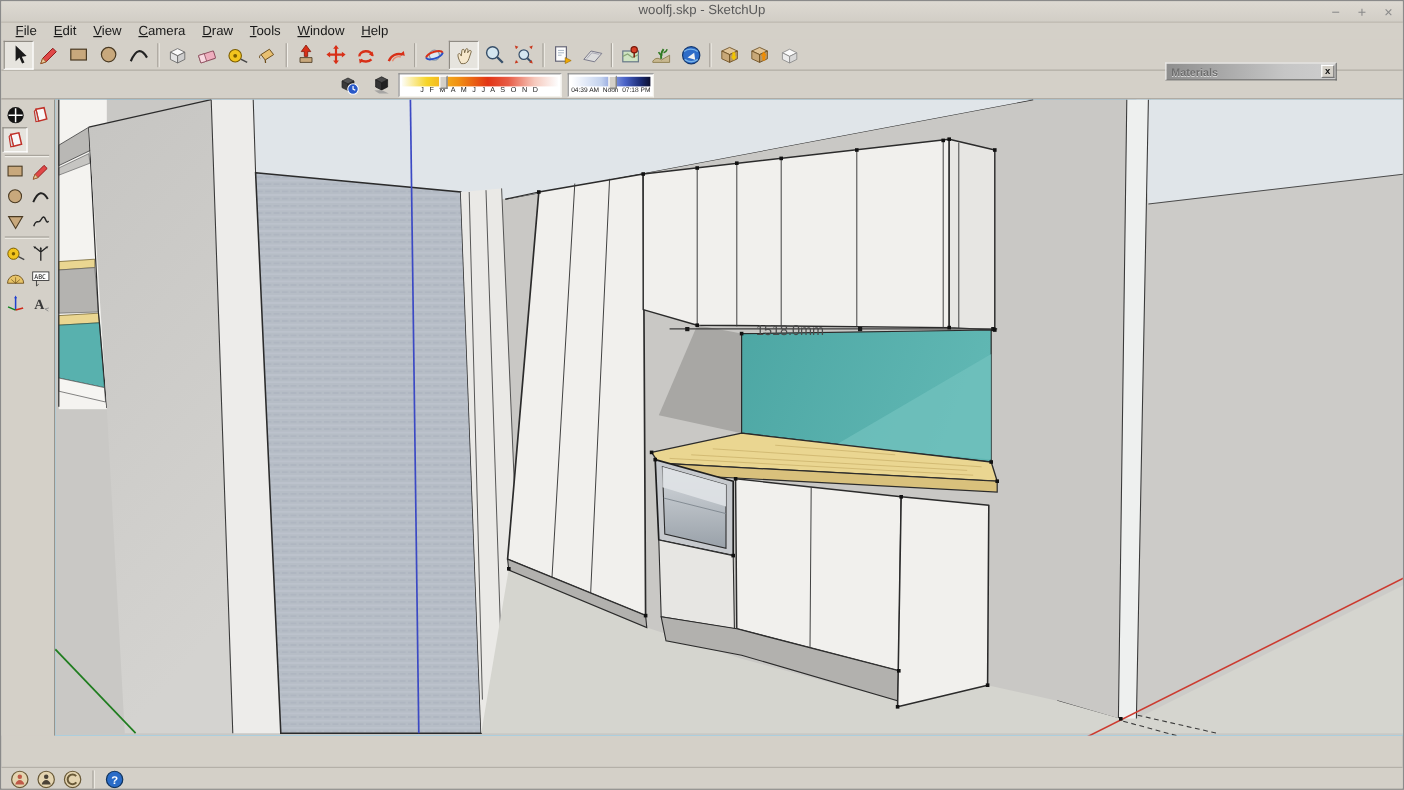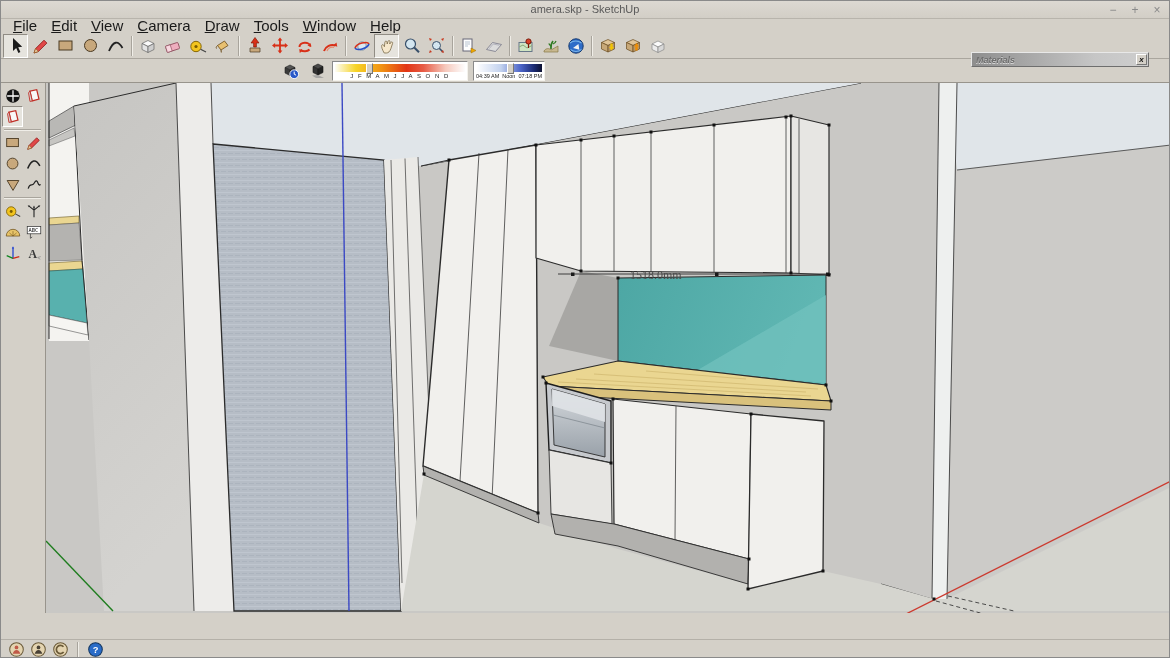--- a/index.html
+++ b/index.html
@@ -4,21 +4,21 @@
 <style>
   html,body{margin:0;padding:0;background:#777;font-family:"Liberation Sans",sans-serif;}
   .window{position:relative;width:1170px;height:658px;background:#d4d0c8;overflow:hidden;border:1px solid #8a8a8a;box-sizing:border-box;}
   
   .titlebar{position:absolute;left:0;top:0;width:100%;height:18px;background:linear-gradient(#ddd9d2,#d2cec6);border-bottom:1px solid #b8b4ac;box-sizing:border-box;}
   .titlebar .title{position:absolute;left:0;right:0;top:2px;text-align:center;font-size:11px;color:#5a5a5a;}
   .win-controls{position:absolute;right:6px;top:0;height:18px;display:flex;align-items:center;gap:10px;}
   .win-controls span{color:#8a8a8a;font-size:12px;line-height:18px;width:12px;text-align:center;cursor:default;}
   
   .menubar{position:absolute;left:0;top:18px;width:100%;height:14px;background:#d4d0c8;display:flex;align-items:center;padding-left:5px;gap:0;}
-  .menu-item{font-size:15px;color:#1a1a1a;padding:0 7px;line-height:14px;cursor:default;}
+  .menu-item{font-size:11px;color:#1a1a1a;padding:0 7px;line-height:14px;cursor:default;}
   .menu-item u{text-decoration:underline;}
   
   .toolbar{position:absolute;left:0;top:32px;width:100%;height:26px;background:#d4d0c8;border-bottom:1px solid #aaa69e;box-sizing:border-box;display:flex;align-items:center;padding-left:2px;}
   .tb-btn{width:25px;height:24px;display:flex;align-items:center;justify-content:center;border:1px solid transparent;box-sizing:border-box;}
   .tb-btn.pressed{background:#e6e4de;border-color:#908c84 #ffffff #ffffff #908c84;}
   .tb-btn svg{width:20px;height:20px;}
   .tb-sep{width:7px;height:22px;position:relative;}
   .tb-sep:before{content:"";position:absolute;left:3px;top:1px;width:1px;height:20px;background:#a8a49c;box-shadow:1px 0 0 #f0eee8;}
   
   .substrip{position:absolute;left:0;top:58px;width:100%;height:24px;background:#d4d0c8;border-bottom:1px solid #98948c;box-sizing:border-box;}
@@ -31,45 +31,45 @@
   .time-slider{width:72px;margin-left:3px;}
   .date-slider .labels{justify-content:center;letter-spacing:1.5px;}
   
   .sidebar{position:absolute;left:0;top:82px;width:45px;height:530px;background:#d4d0c8;border-right:1px solid #98948c;box-sizing:border-box;display:grid;grid-template-columns:21px 21px;align-content:start;padding:2px 0 0 1px;}
   .sb-btn{width:21px;height:21px;display:flex;align-items:center;justify-content:center;border:1px solid transparent;box-sizing:border-box;}
   .sb-btn.pressed{background:#e6e4de;border-color:#908c84 #ffffff #ffffff #908c84;}
   .sb-btn svg{width:18px;height:18px;}
   .sb-sep{grid-column:1 / -1;height:5px;position:relative;}
   .sb-sep:before{content:"";position:absolute;left:2px;right:3px;top:2px;height:1px;background:#a8a49c;box-shadow:0 1px 0 #f0eee8;}
   
-  .viewport{position:absolute;left:45px;top:82px;width:1125px;height:530px;background:#7dd3fc;font-family:Liberation Serif, serif;}
+  .viewport{position:absolute;left:45px;top:82px;width:1125px;height:530px;background:#7dd3fc;}
   .viewport svg{display:block;}
   
-  .materials{position:absolute;left:970px;top:51px;width:178px;height:15px;background:linear-gradient(90deg,#8e8e8e,#c6c6c6 70%,#cecece);border:1px solid;border-color:#e8e8e8 #6e6e6e #6e6e6e #e8e8e8;box-sizing:border-box;display:flex;align-items:center;font-style:italic;}
+  .materials{position:absolute;left:970px;top:51px;width:143px;height:15px;background:linear-gradient(90deg,#8e8e8e,#c6c6c6 70%,#cecece);border:1px solid;border-color:#e8e8e8 #6e6e6e #6e6e6e #e8e8e8;box-sizing:border-box;display:flex;align-items:center;}
   .materials .mtitle{flex:1;font-size:9px;font-weight:bold;color:#6e6e6e;text-shadow:0 1px 0 #d8d8d8;padding-left:4px;}
   .materials .mclose{width:11px;height:11px;margin-right:1px;background:#d4d0c8;border:1px solid;border-color:#fff #777 #777 #fff;font-size:8px;font-weight:bold;line-height:9px;text-align:center;color:#111;box-sizing:border-box;}
   
   .status{position:absolute;left:0;top:612px;width:100%;height:26px;background:#d4d0c8;border-top:1px solid #f2f0ea;}
   .status .div{position:absolute;top:2px;width:1px;height:21px;background:#a8a49c;box-shadow:1px 0 0 #f0eee8;}
   .status .mlabel{position:absolute;left:345px;top:7px;font-size:11px;color:#1a1a1a;}
   .status input{position:absolute;left:438px;top:3px;width:105px;height:18px;border:1px solid;border-color:#8a8a8a #f4f2ec #f4f2ec #8a8a8a;background:#d9d5cd;box-sizing:border-box;font-size:11px;padding:0 3px;}
   
   .helpbar{position:absolute;left:0;top:638px;width:100%;height:20px;background:#d4d0c8;border-top:1px solid #b4b0a8;display:flex;align-items:center;padding-left:7px;gap:5px;box-sizing:border-box;}
   .hb-icon{width:17px;height:17px;}
   .hb-icon svg{width:17px;height:17px;}
   .hb-sep{width:8px;height:16px;position:relative;}
   .hb-sep:before{content:"";position:absolute;left:3px;top:0;width:1px;height:16px;background:#a8a49c;box-shadow:1px 0 0 #f0eee8;}
 </style>
 </head>
 <body>
 
 <div class="window" style="--wall: #c9c8c5; --wall-far: #cccbc8; --ceiling: #e0e5e9; --floor: #d5d5cf; --cab-white: #f1f0ed; --cab-white2: #e7e6e3; --shadow-wall: #a8a7a4; --teal: #58b1ae; --teal-light: #72c2be; --counter: #ead691; --counter-edge: #d9c17c; --pillar: #b6bdc6; --kick: #b2b1ae; --axis-red: #cc3a2f; --axis-green: #1f7d1f; --axis-blue: #3b49c4;">
 
   <div class="titlebar">
-    <span class="title">amera.skp - SketchUp</span>
+    <span class="title">woolfj.skp - SketchUp</span>
     <span class="win-controls">
       <span>−</span>
       <span>+</span>
       <span>×</span>
     </span>
   </div>
 
   <div class="menubar">
     <span class="menu-item"><u>F</u>ile</span>
     <span class="menu-item"><u>E</u>dit</span>

